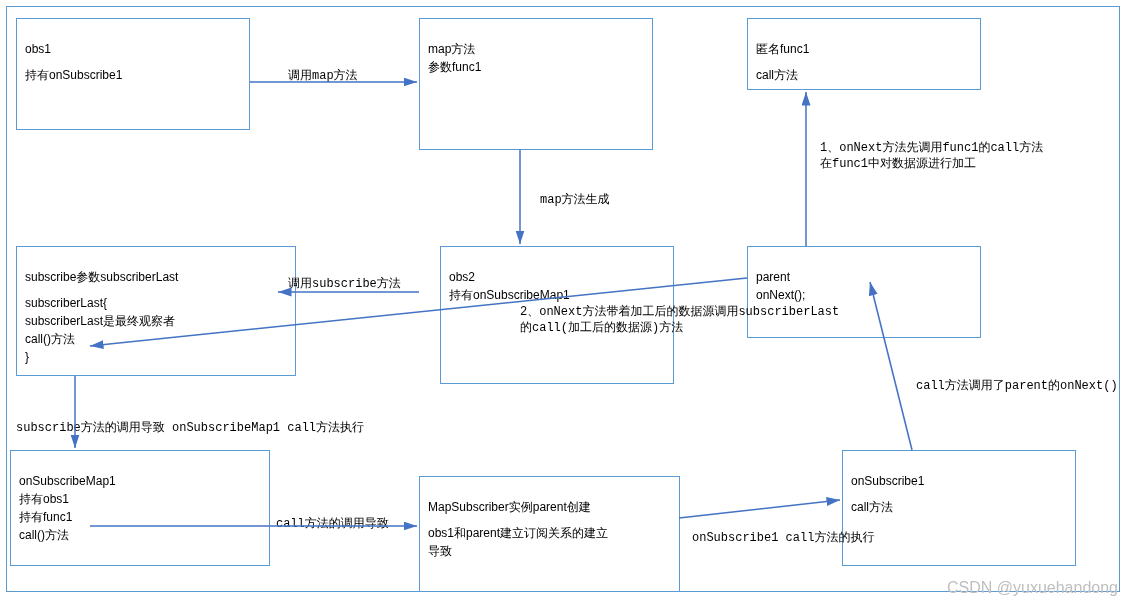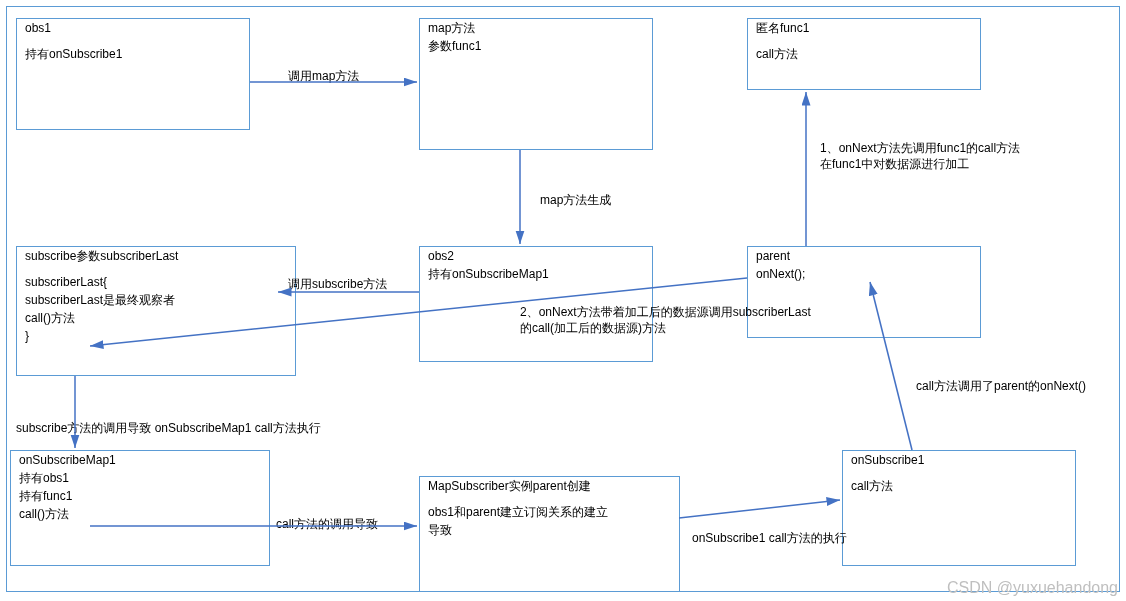--- a/index.html
+++ b/index.html
@@ -1,19 +1,19 @@
 <!DOCTYPE html>
 <html><head>
 <meta charset="utf-8">
 <style>
   html,body{margin:0;padding:0;background:#fff;font-family:"Microsoft YaHei","SimSun",Arial,sans-serif;font-size:12px;color:#000;}
   .canvas{position:relative;width:1126px;height:601px;}
   .outer{position:absolute;left:6px;top:6px;width:1112px;height:584px;border:1px solid #5b9bd5;}
-  .box{position:absolute;border:1px solid #5b9bd5;background:#fff;padding:0 8px;box-sizing:border-box;line-height:1.5;}
-  .lbl{position:absolute;white-space:nowrap;line-height:1.35;}
+  .box{position:absolute;border:1px solid #5b9bd5;background:#fff;padding:21px 8px;box-sizing:border-box;line-height:1.5;}
+  .lbl{position:absolute;white-space:nowrap;line-height:1.35;font-family:Liberation Mono, monospace;}
   .wm{position:absolute;right:8px;bottom:4px;color:#bfbfbf;font-size:16px;}
   svg{position:absolute;left:0;top:0;pointer-events:none;}
 </style>
 </head>
 <body>
 
 <div class="canvas">
   <div class="outer"></div>
 
   <div class="box" style="left:16px;top:18px;width:234px;height:112px">
@@ -35,21 +35,21 @@
 
   <div class="box" style="left:16px;top:246px;width:280px;height:130px">
     <div>subscribe参数subscriberLast</div>
     <div style="height:8px"></div>
     <div>subscriberLast{</div>
     <div>subscriberLast是最终观察者</div>
     <div>call()方法</div>
     <div>}</div>
   </div>
 
-  <div class="box" style="left:419px;top:246px;width:234px;height:116px">
+  <div class="box" style="left:440px;top:246px;width:234px;height:138px">
     <div>obs2</div>
     <div>持有onSubscribeMap1</div>
   </div>
 
   <div class="box" style="left:747px;top:246px;width:234px;height:92px">
     <div>parent</div>
     <div>onNext();</div>
   </div>
 
   <div class="box" style="left:10px;top:450px;width:260px;height:116px">

